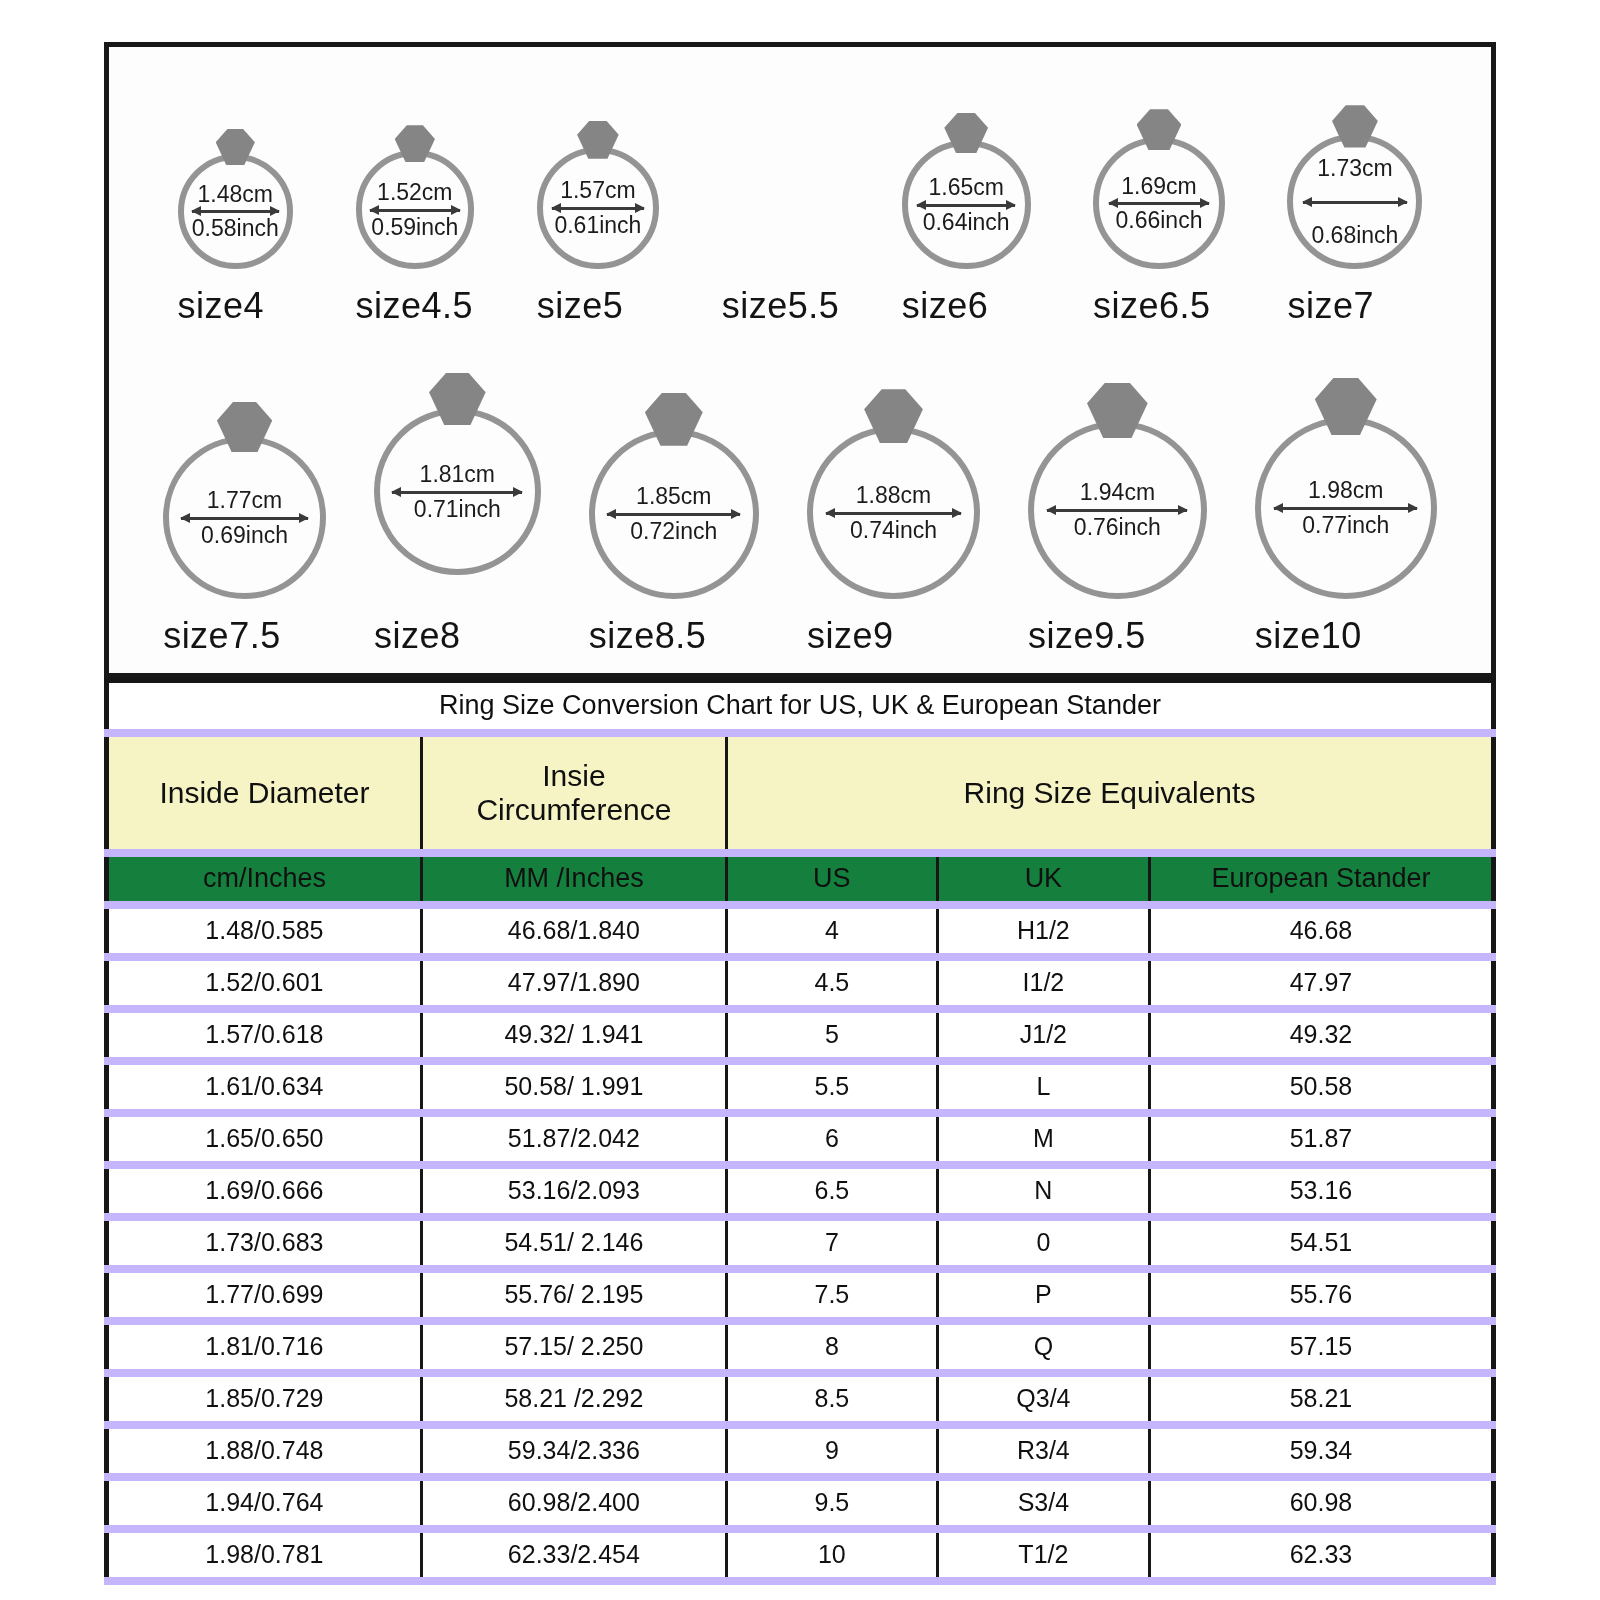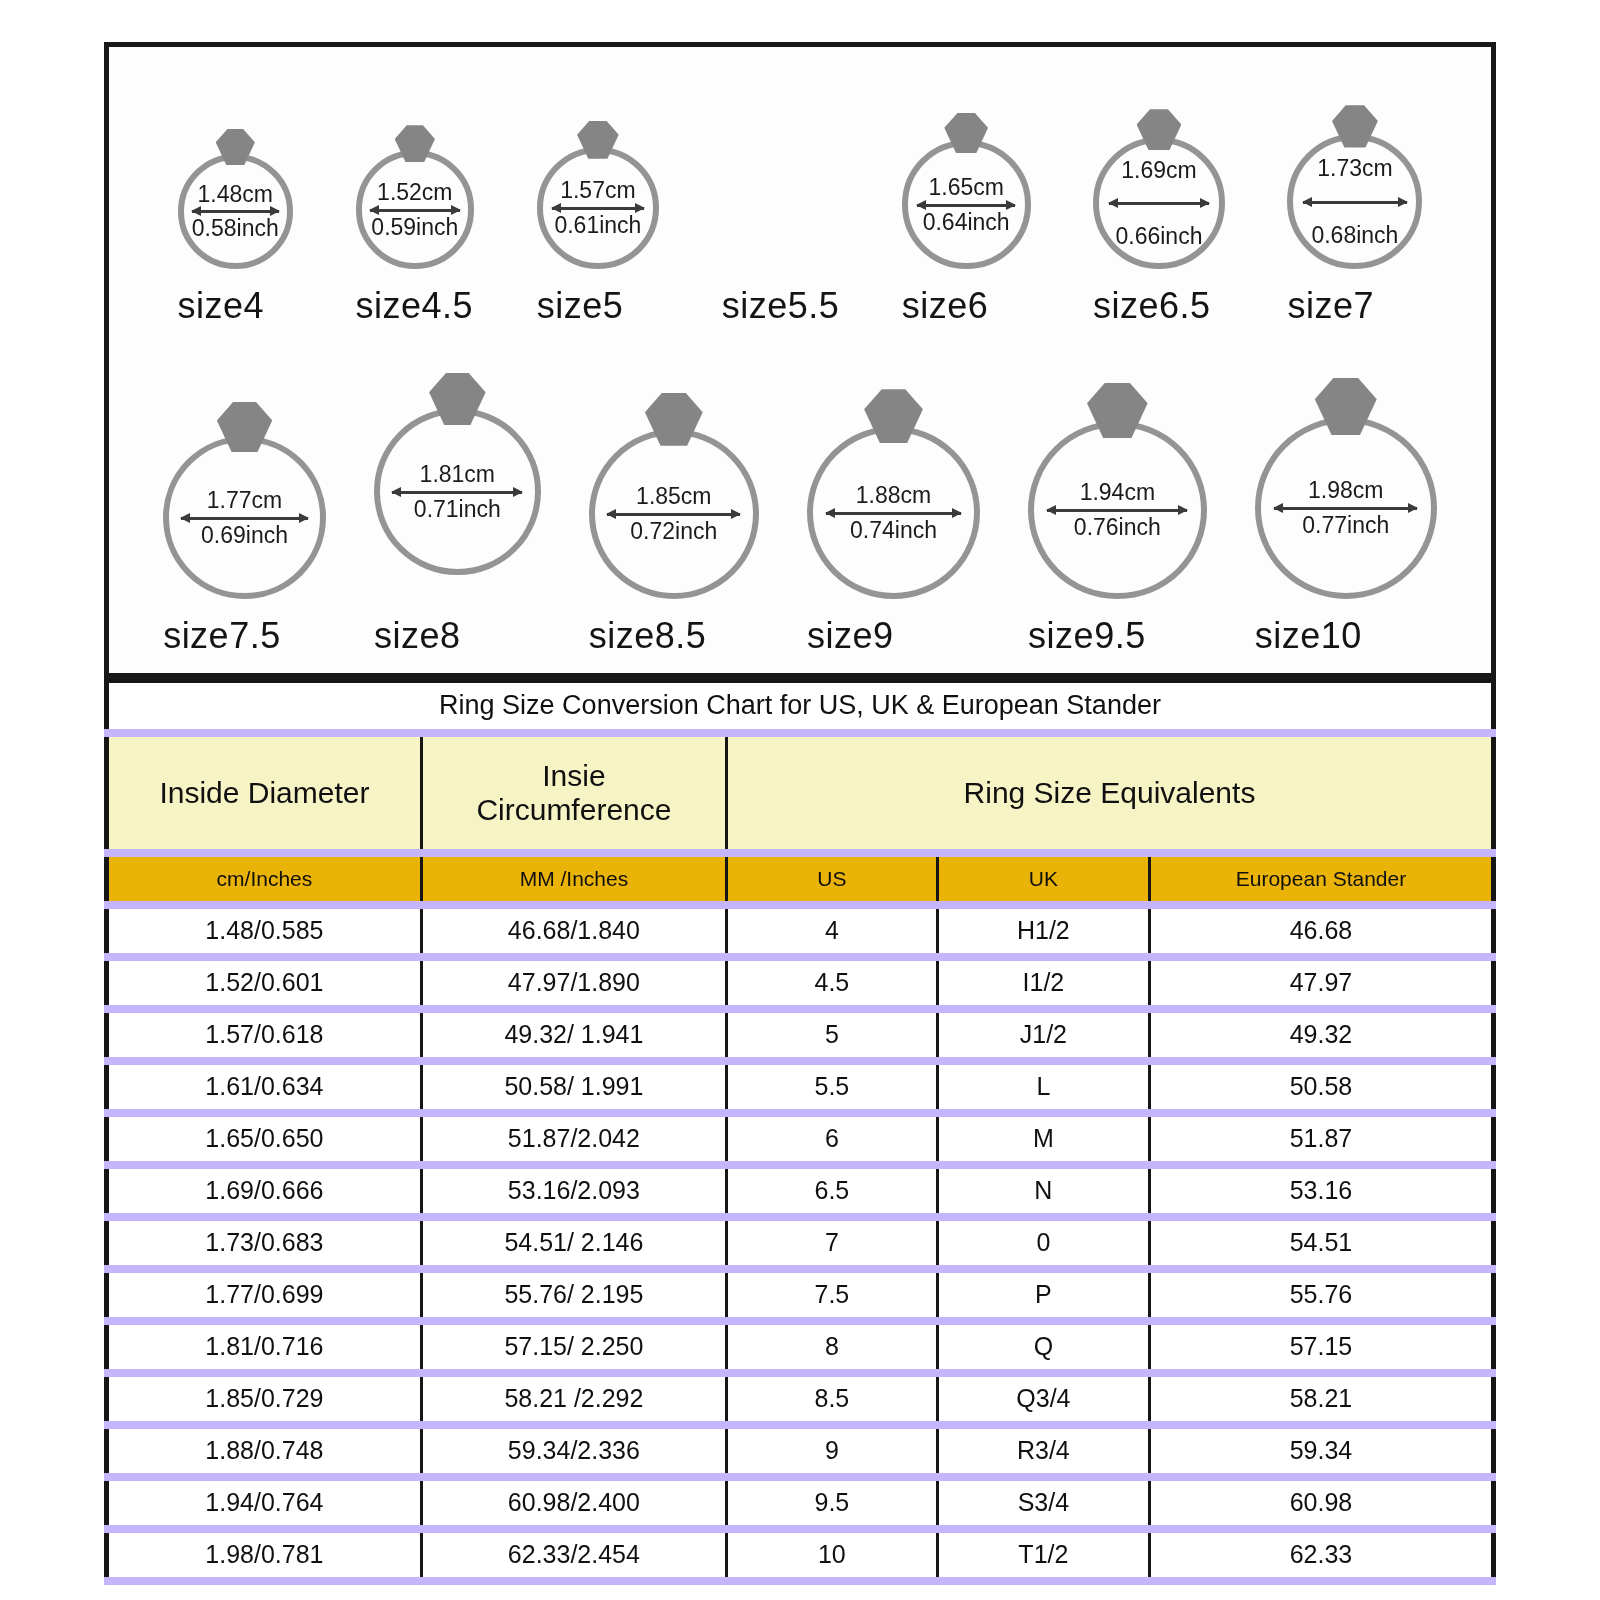--- a/index.html
+++ b/index.html
@@ -111,23 +111,23 @@
     background: #f6f3c4;
     font-weight: 400;
     font-size: 30px;
     height: 120px;
     text-align: center;
     vertical-align: middle;
     white-space: pre-line;
     color: #101010;
   }
   th.sub-h {
-    background: #eab308;
+    background: #15803d;
     font-weight: 400;
-    font-size: 21px;
+    font-size: 27px;
     height: 52px;
     text-align: center;
     vertical-align: middle;
     color: #101010;
   }
   td.data-cell {
     background: #ffffff;
     text-align: center;
     vertical-align: middle;
     font-size: 25px;
@@ -195,21 +195,21 @@
         <div class="arrow"></div>
         <div class="dim-inch">0.64inch</div>
       </div>
     </div>
     <div class="ring-label">size6</div>
   </div>
 
   <div class="ring-cell" style="height: 250px;">
     <div class="ring-graphic">
       <div class="gem" style="width: 44.8188px; height: 41.2333px; margin-bottom: -13.1947px;"></div>
-      <div class="circle" style="width: 131.82px; height: 131.82px; gap: 16px;">
+      <div class="circle" style="width: 131.82px; height: 131.82px;">
         <div class="dim-cm">1.69cm</div>
         <div class="arrow"></div>
         <div class="dim-inch">0.66inch</div>
       </div>
     </div>
     <div class="ring-label">size6.5</div>
   </div>
 
   <div class="ring-cell" style="height: 250px;">
     <div class="ring-graphic">

